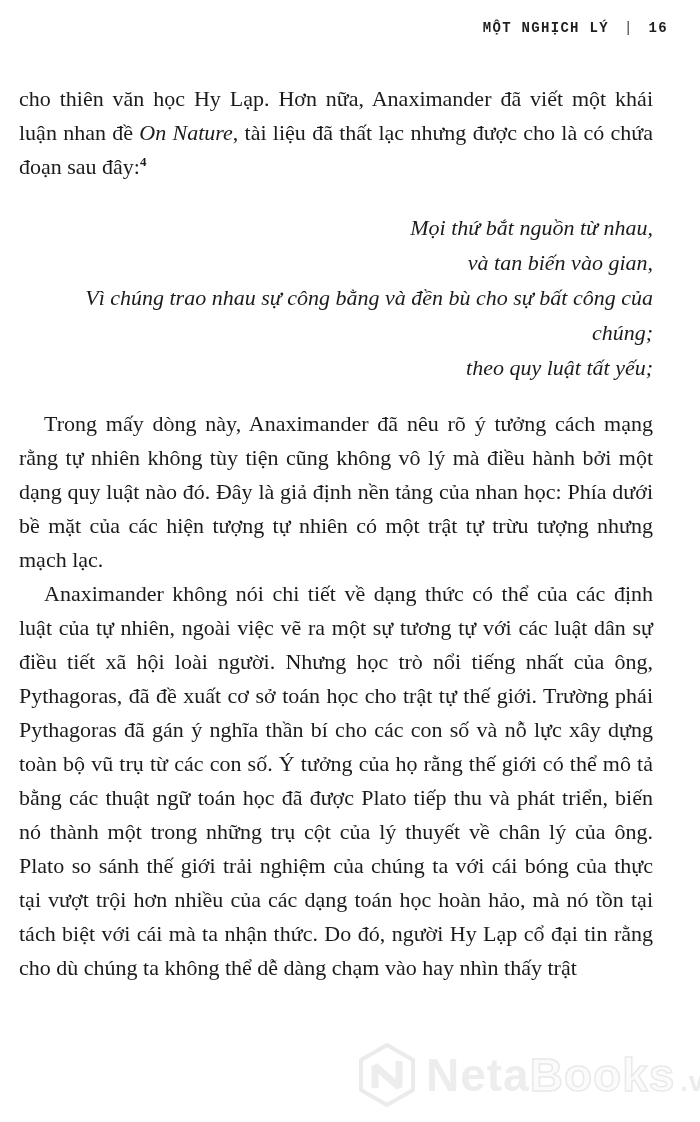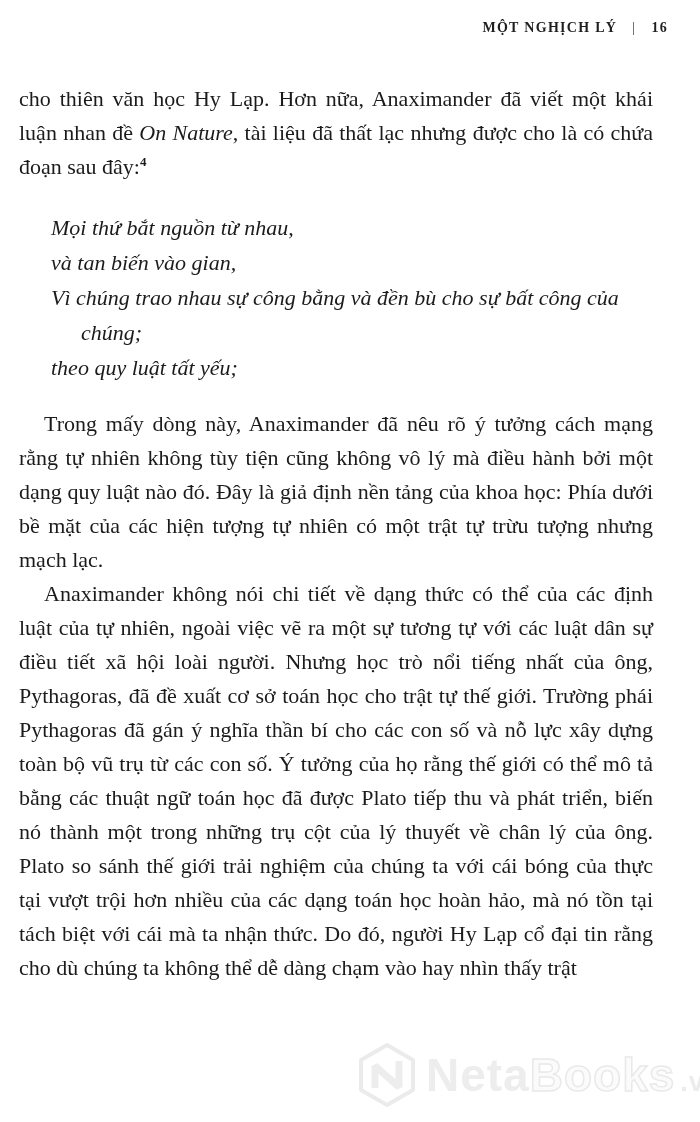--- a/index.html
+++ b/index.html
@@ -10,38 +10,38 @@
     position: relative;
     overflow: hidden;
     font-family: "Liberation Serif", serif;
     color: #1b1b1b;
   }
 
   
   .page-header {
     position: absolute; top: 20px; left: 34px; right: 32px;
     display: flex; justify-content: flex-end; align-items: baseline;
-    font-family: Liberation Serif, serif;
+    font-family: Liberation Mono, monospace;
     font-weight: bold; font-size: 14px; letter-spacing: 1.3px;
     color: #1f1f1f;
   }
   .header-sep { margin: 0 15px; font-weight: normal; color: #3a3a3a; }
 
   
   .content {
     position: absolute; top: 82px; left: 19px; width: 634px;
     font-size: 22px; line-height: 34px;
     text-align: justify;
   }
   .fn-sup {
     font-size: 13px; vertical-align: super; line-height: 0; font-weight: bold;
   }
   .quote-block {
     margin: 26px 0 22px 32px;
-    text-align: left;
+    text-align: right;
     font-style: italic;
   }
   .quote-line {
     padding-left: 30px; text-indent: -30px;
     line-height: 35px;
   }
   .para { margin: 0; text-indent: 25px; }
   .p-first { margin: 0; text-indent: 0; }
   .italic-title { font-style: italic; }
 
@@ -77,21 +77,21 @@
 
   <p class="p-first"><span>cho thiên văn học Hy Lạp. Hơn nữa, Anaximander đã viết một khái luận nhan đề </span><span class="italic-title">On Nature</span><span>, tài liệu đã thất lạc nhưng được cho là có chứa đoạn sau đây:</span><sup class="fn-sup">4</sup></p>
 
   <div class="quote-block">
     <div class="quote-line">Mọi thứ bắt nguồn từ nhau,</div>
     <div class="quote-line">và tan biến vào gian,</div>
     <div class="quote-line">Vì chúng trao nhau sự công bằng và đền bù cho sự bất công của chúng;</div>
     <div class="quote-line">theo quy luật tất yếu;</div>
   </div>
 
-  <p class="para">Trong mấy dòng này, Anaximander đã nêu rõ ý tưởng cách mạng rằng tự nhiên không tùy tiện cũng không vô lý mà điều hành bởi một dạng quy luật nào đó. Đây là giả định nền tảng của khoa học: Phía dưới bề mặt của các hiện tượng tự nhiên có một trật tự trừu tượng nhưng mạch lạc.</p>
+  <p class="para">Trong mấy dòng này, Anaximander đã nêu rõ ý tưởng cách mạng rằng tự nhiên không tùy tiện cũng không vô lý mà điều hành bởi một dạng quy luật nào đó. Đây là giả định nền tảng của nhan học: Phía dưới bề mặt của các hiện tượng tự nhiên có một trật tự trừu tượng nhưng mạch lạc.</p>
 
   <p class="para">Anaximander không nói chi tiết về dạng thức có thể của các định luật của tự nhiên, ngoài việc vẽ ra một sự tương tự với các luật dân sự điều tiết xã hội loài người. Nhưng học trò nổi tiếng nhất của ông, Pythagoras, đã đề xuất cơ sở toán học cho trật tự thế giới. Trường phái Pythagoras đã gán ý nghĩa thần bí cho các con số và nỗ lực xây dựng toàn bộ vũ trụ từ các con số. Ý tưởng của họ rằng thế giới có thể mô tả bằng các thuật ngữ toán học đã được Plato tiếp thu và phát triển, biến nó thành một trong những trụ cột của lý thuyết về chân lý của ông. Plato so sánh thế giới trải nghiệm của chúng ta với cái bóng của thực tại vượt trội hơn nhiều của các dạng toán học hoàn hảo, mà nó tồn tại tách biệt với cái mà ta nhận thức. Do đó, người Hy Lạp cổ đại tin rằng cho dù chúng ta không thể dễ dàng chạm vào hay nhìn thấy trật</p>
 
 </main>
 
 <div class="watermark">
   <svg class="wm-logo" width="58" height="66" viewBox="0 0 58 66" aria-hidden="true">
     <polygon points="29,3 55,18 55,48 29,63 3,48 3,18" fill="none" stroke="#ebebeb" stroke-width="4" stroke-linejoin="round"></polygon>
     <path d="M 17 46 L 17 24 L 41 45 L 41 19" fill="none" stroke="#ededed" stroke-width="7" stroke-linejoin="bevel"></path>
   </svg>

